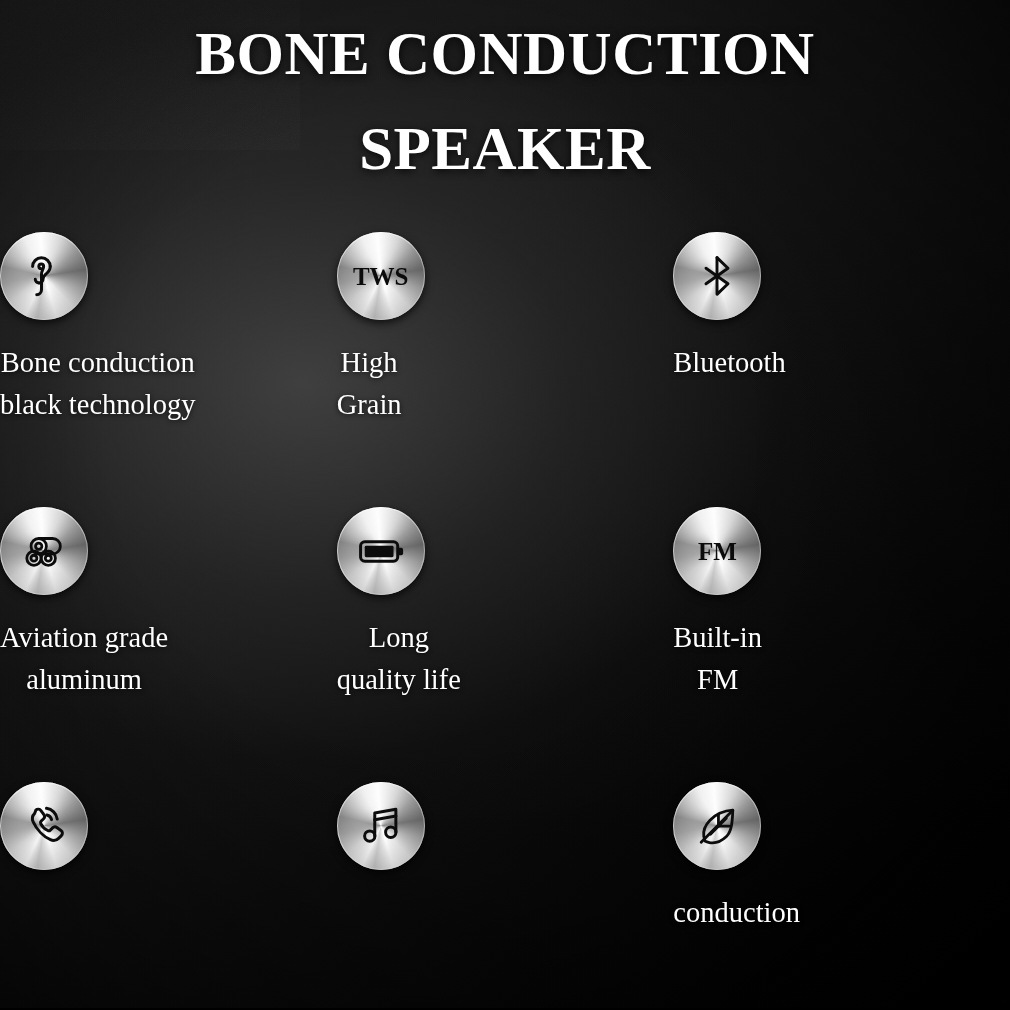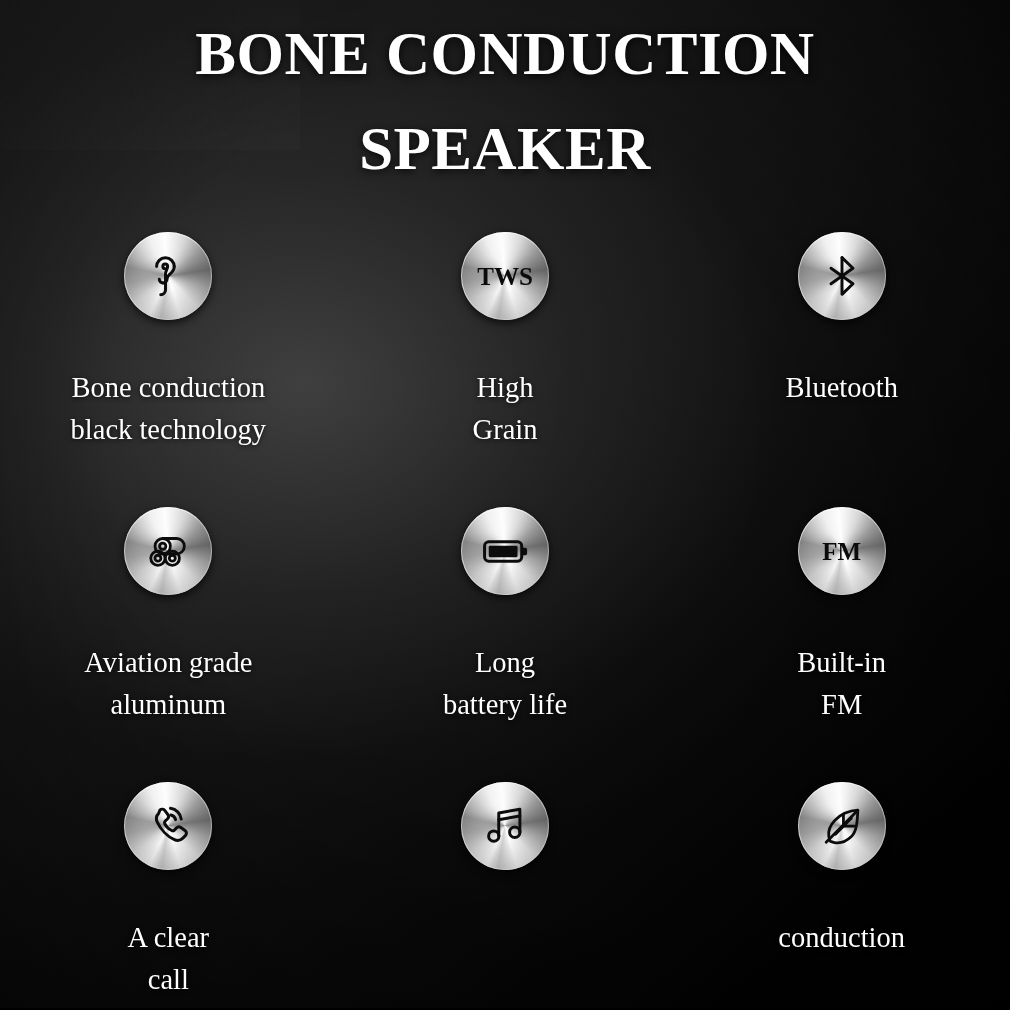--- a/index.html
+++ b/index.html
@@ -62,22 +62,21 @@
   }
   .row {
     display: flex;
     width: 100%;
     height: 275px;
   }
   .cell {
     flex: 1 1 0;
     display: flex;
     flex-direction: column;
-    align-items: center;
-    gap: 25px;
+    align-items: flex-start;
   }
   .badge {
     width: 88px;
     height: 88px;
     border-radius: 50%;
     position: relative;
     display: flex;
     align-items: center;
     justify-content: center;
     
@@ -206,21 +205,21 @@
 
       <div class="cell">
         <div class="badge">
           <svg width="52" height="52" viewBox="0 0 56 56" fill="none">
             <rect x="6" y="18" width="40" height="21" rx="4.5" ry="4.5" stroke="#0c0c0c" stroke-width="3.2" fill="none"></rect>
             <rect x="10.5" y="22.3" width="31" height="12.4" rx="1.6" ry="1.6" fill="#0c0c0c"></rect>
             <path d="M46.5 24.5h3.3a2 2 0 0 1 2 2v4a2 2 0 0 1-2 2h-3.3z" fill="#0c0c0c"></path>
           </svg>
         </div>
         <div class="caption">Long
-battery life</div>
+quality life</div>
       </div>
 
       <div class="cell">
         <div class="badge">
           <span class="glyph-text">FM</span>
         </div>
         <div class="caption">Built-in
 FM</div>
       </div>
     </div>
@@ -228,22 +227,20 @@
     <div class="row">
 
       <div class="cell">
         <div class="badge">
           <svg width="48" height="48" viewBox="0 0 50 50" fill="none" stroke="#0c0c0c" stroke-width="3.1" stroke-linecap="round" stroke-linejoin="round">
             <path d="M16.5 8.5c1.6-1.6 4-1.4 5.3.4l3.1 4.3c1 1.4.8 3.3-.5 4.5l-2.4 2.2c-.7.7-.9 1.8-.4 2.7 1.6 3 4.2 5.6 7.3 7.1.9.5 2 .3 2.7-.4l2.3-2.3c1.2-1.2 3.1-1.4 4.5-.4l4.3 3.1c1.8 1.3 2 3.8.4 5.3l-2.6 2.6c-2.3 2.3-5.8 3-8.8 1.6C25 36.3 17.6 29 13.7 20.6c-1.4-3-0.7-6.5 1.6-8.8z"></path>
             <path d="M28 13.5c2.4.5 4.4 2.4 4.9 4.9"></path>
             <path d="M27.6 6.6c5.8.8 10.4 5.4 11.2 11.2"></path>
           </svg>
         </div>
-        <div class="caption">A clear
-call</div>
       </div>
 
       <div class="cell">
         <div class="badge">
           <svg width="48" height="48" viewBox="0 0 50 50" fill="none" stroke="#0c0c0c" stroke-width="3.1" stroke-linecap="round" stroke-linejoin="round">
             <path d="M18.5 35.5V11.5l22-4v24"></path>
             <path d="M18.5 18.5l22-4"></path>
             <circle cx="13.3" cy="35.5" r="5.4"></circle>
             <circle cx="35.2" cy="31.5" r="5.4"></circle>
           </svg>

